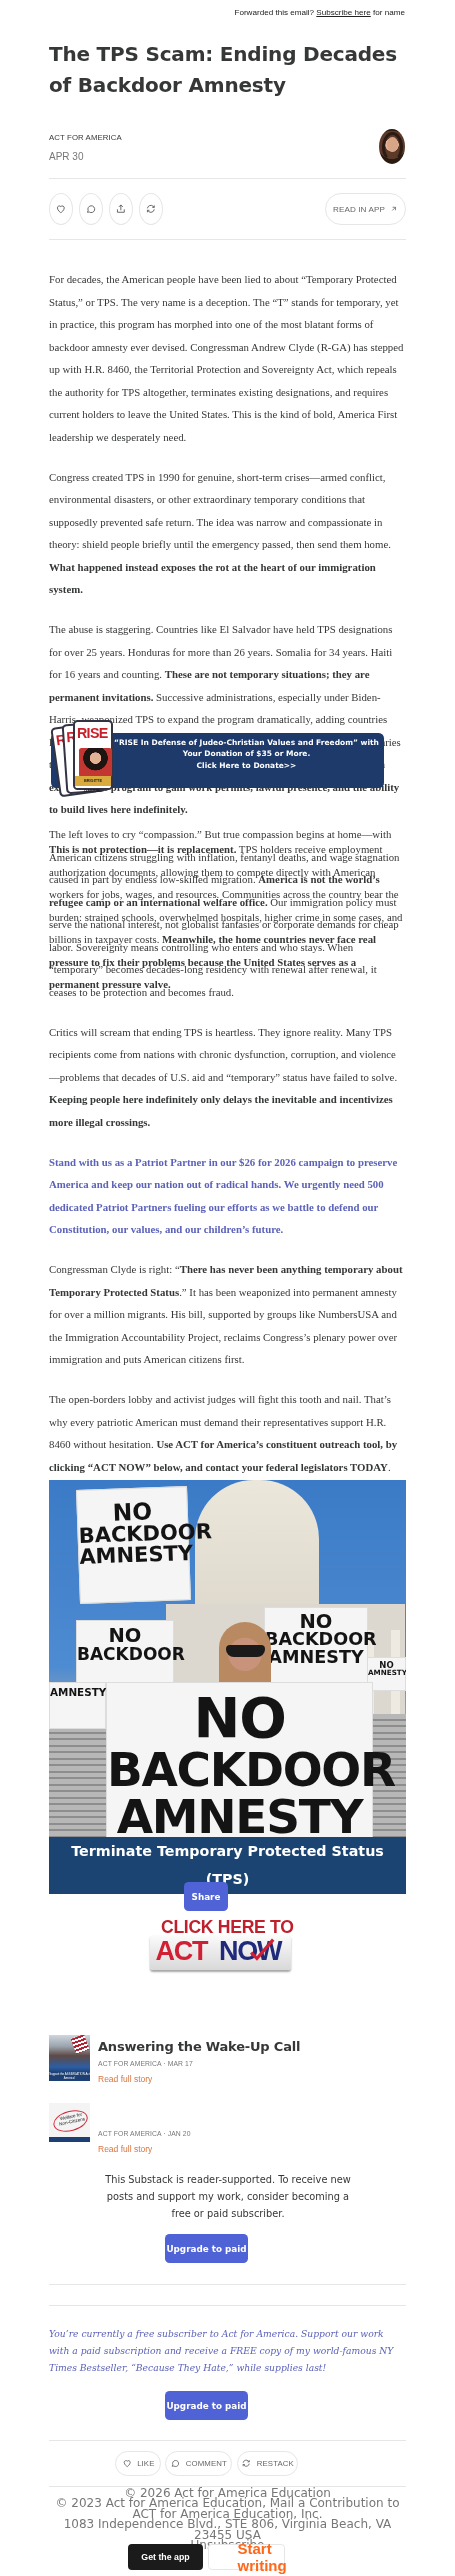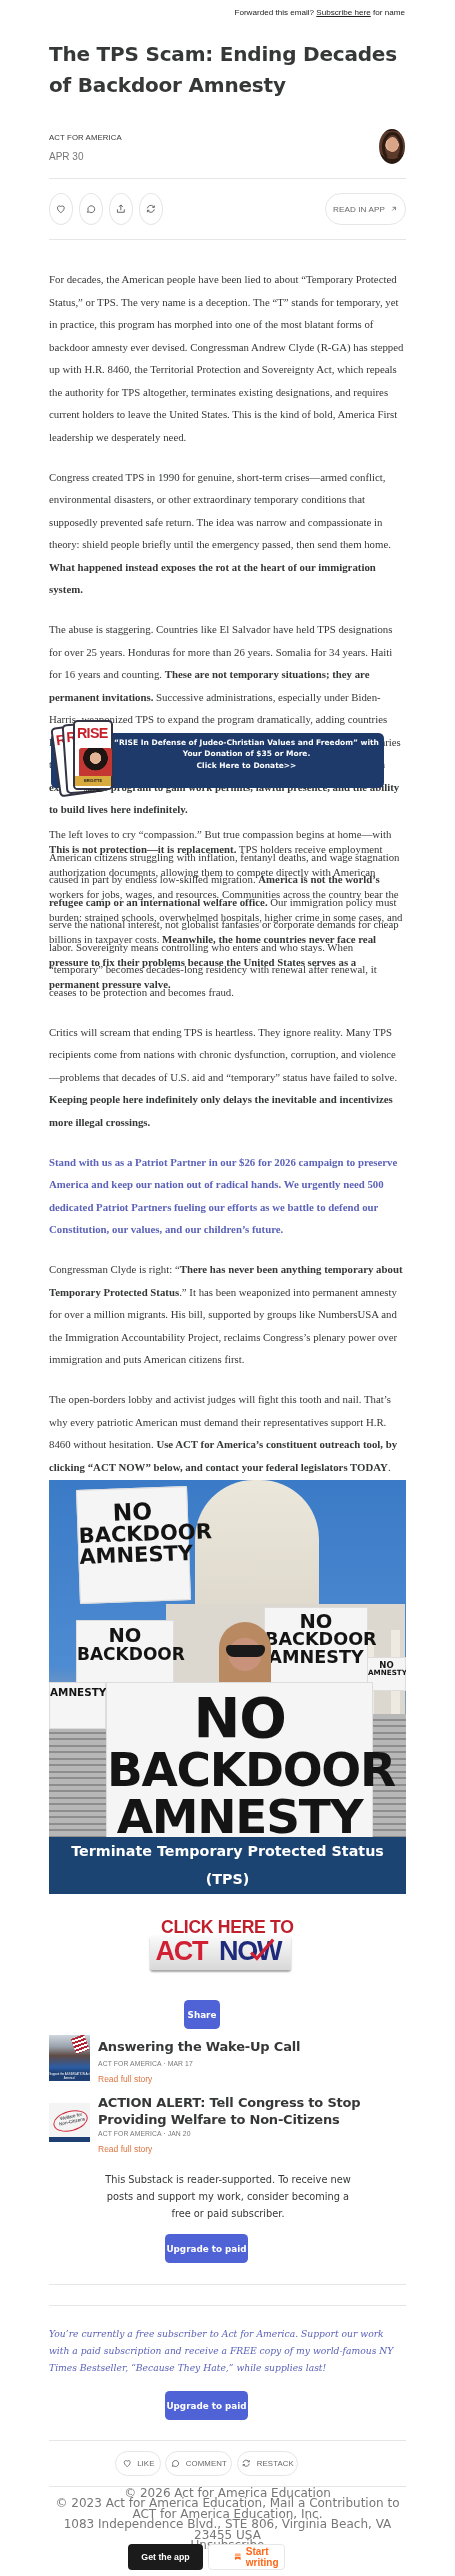--- a/index.html
+++ b/index.html
@@ -74,21 +74,21 @@
 
   .italic-cta { position: absolute; top: 2325px; left: 49px; width: 357px; font-family: "DejaVu Serif", "Liberation Serif", serif; font-style: italic; font-size: 9.2px; line-height: 17px; color: #5b62b8; }
 
   .pill { position: absolute; top: 2451px; height: 25px; border: 0.7px solid #e6e6e6; border-radius: 13px; display: flex; align-items: center; justify-content: center; gap: 5.2px; font-size: 7.8px; color: #666; font-family: "Liberation Sans", sans-serif; letter-spacing: 0.1px; }
   .pill svg { width: 10.4px; height: 10.4px; }
 
   .footer { position: absolute; top: 2488px; left: 49px; width: 357px; text-align: center; font-size: 12px; line-height: 10.4px; color: #777; font-family: "DejaVu Sans", sans-serif; }
   .footer .unsub { color: #777; text-decoration: none; }
 
   .get-app { position: absolute; top: 2544px; left: 128px; width: 75px; height: 26px; background: #1b1b1b; color: #fff; border-radius: 3.9px; display: flex; align-items: center; justify-content: center; font-size: 8.8px; font-weight: bold; font-family: "Liberation Sans", sans-serif; }
-  .start-writing { position: absolute; top: 2544px; left: 208px; width: 77px; height: 26px; background: #fff; border: 0.7px solid #e6e6e6; border-radius: 3.9px; display: flex; align-items: center; justify-content: center; gap: 5.2px; font-size: 10px; color: #ff6719; font-weight: bold; font-family: "Liberation Sans", sans-serif; padding-left: 26px; }
+  .start-writing { position: absolute; top: 2544px; left: 208px; width: 77px; height: 26px; background: #fff; border: 0.7px solid #e6e6e6; border-radius: 3.9px; display: flex; align-items: center; justify-content: center; gap: 5.2px; font-size: 15px; color: #ff6719; font-weight: bold; font-family: "Liberation Sans", sans-serif; padding-left: 26px; }
 </style>
 </head>
 <body>
 
 <div class="fwd">
   <span>Forwarded this email?</span>
   <a>Subscribe here</a>
   <span>for name</span>
 </div>
 
@@ -210,41 +210,40 @@
 <div class="actnow">
   <div class="top">CLICK HERE TO</div>
   <div class="plate"></div>
   <div class="act">ACT</div>
   <div class="now">NOW</div>
   <svg style="position:absolute;left:98px;top:19.5px" width="29" height="26" viewBox="0 0 44 40">
       <path d="M6 24l9 9L40 4" fill="none" stroke="#d12033" stroke-width="5"></path>
     </svg>
 </div>
 
-<div class="btn-primary" style="top:2000px;left:184px;width:36px;height:29px">Share</div>
+<div class="btn-primary" style="top:1882px;left:184px;width:44px;height:29px">Share</div>
 
 <div class="post" style="top:2035px">
   <div class="thumb" style="background:linear-gradient(180deg,#cfd6dd 0%,#9aa3ad 25%,#5f4a45 45%,#2b5ea5 70%,#1d3f73 82%,#1d3f73 100%)">
     <div style="position:absolute;right:2.6px;top:1.3px;width:14.3px;height:15.6px;background:repeating-linear-gradient(180deg,#b42232 0 2px,#fff 2px 3.9px);transform:rotate(-20deg)"></div>
     <div style="position:absolute;left:0;bottom:1.3px;width:41px;font-size:2.9px;color:#fff;text-align:center;font-family:'Liberation Sans',sans-serif">Support the ASSIMILATION Act America!</div>
   </div>
   <div class="ptitle" style="top:2.6px">Answering the Wake-Up Call</div>
   <div class="pmeta" style="top:25px">
     <span>ACT FOR AMERICA</span> · <span>MAR 17</span>
   </div>
   <div class="pread" style="top:39px">Read full story</div>
 </div>
 
 <div class="post" style="top:2095px">
   <div class="thumb" style="background:#f4f4f4;top:7.8px;height:39px">
     <div style="position:absolute;left:3.9px;top:7.8px;width:35px;height:19.5px;border:1.3px solid #d22a3a;border-radius:50%;transform:rotate(-15deg)"></div>
     <div style="position:absolute;left:9px;top:11.7px;font-size:4.6px;color:#222;font-family:'Liberation Sans',sans-serif;transform:rotate(-12deg);line-height:5.2px;text-align:center;width:27px">Welfare for Non-Citizens</div>
     <div style="position:absolute;left:0;bottom:0;width:41px;height:4.6px;background:#1d3f73"></div>
   </div>
-  <div class="ptitle" style="top:-1.3px">ACTION ALERT: Tell Congress to Stop Providing Welfare to Non-Citizens</div>
   <div class="pmeta" style="top:35px">
     <span>ACT FOR AMERICA</span> · <span>JAN 20</span>
   </div>
   <div class="pread" style="top:49px">Read full story</div>
 </div>
 
 <div class="support-text">This Substack is reader-supported. To receive new posts and support my work, consider becoming a free or paid subscriber.</div>
 <div class="btn-primary" style="top:2234px;left:165px;width:83px;height:29px">Upgrade to paid</div>
 
 <div class="hr" style="top:2284px"></div>

